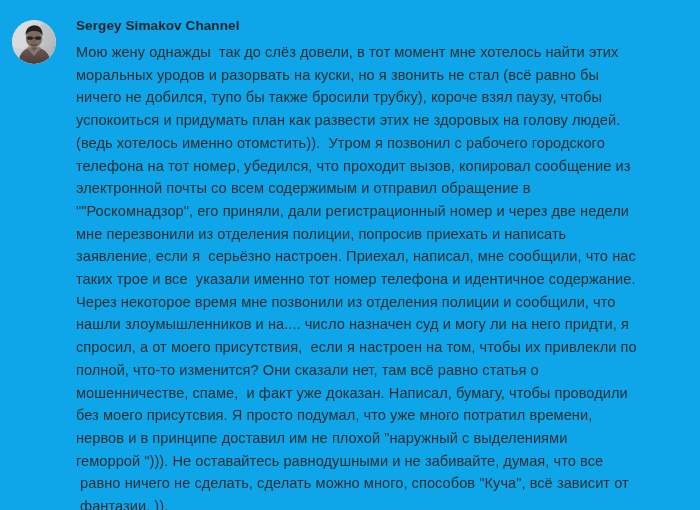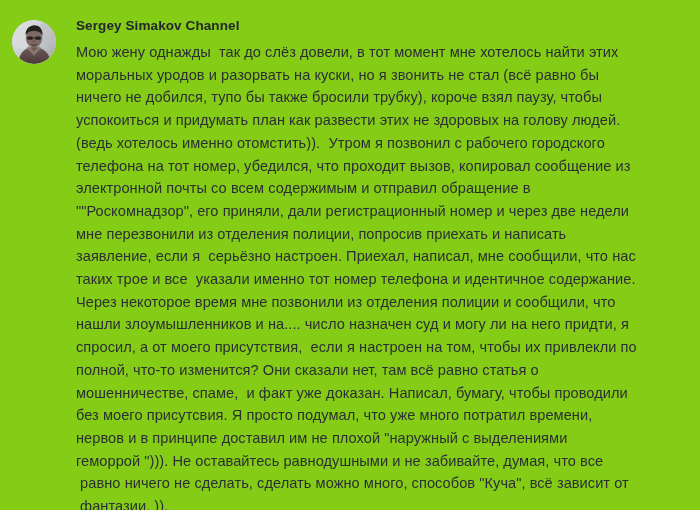--- a/index.html
+++ b/index.html
@@ -11,21 +11,21 @@
     height: 510px;
     background: #f7f7f8;
     font-family: "Liberation Sans", "DejaVu Sans", sans-serif;
     overflow: hidden;
   }
 
   .comment-card {
     position: relative;
     width: 700px;
     height: 510px;
-    background: #84cc16;
+    background: #0ea5e9;
     box-sizing: border-box;
     padding: 18px 10px 10px 12px;
     display: flex;
     align-items: flex-start;
   }
 
   .avatar-wrap {
     flex: 0 0 auto;
     width: 44px;
     margin-right: 20px;

